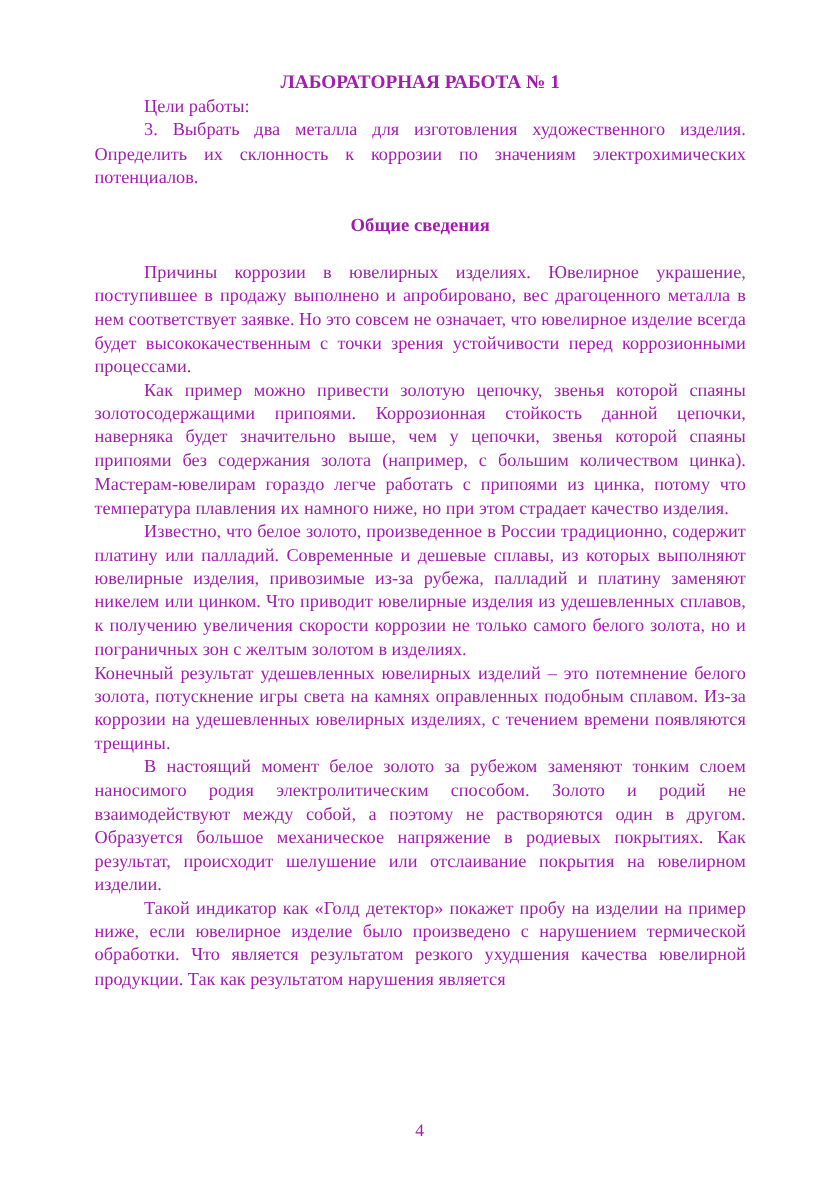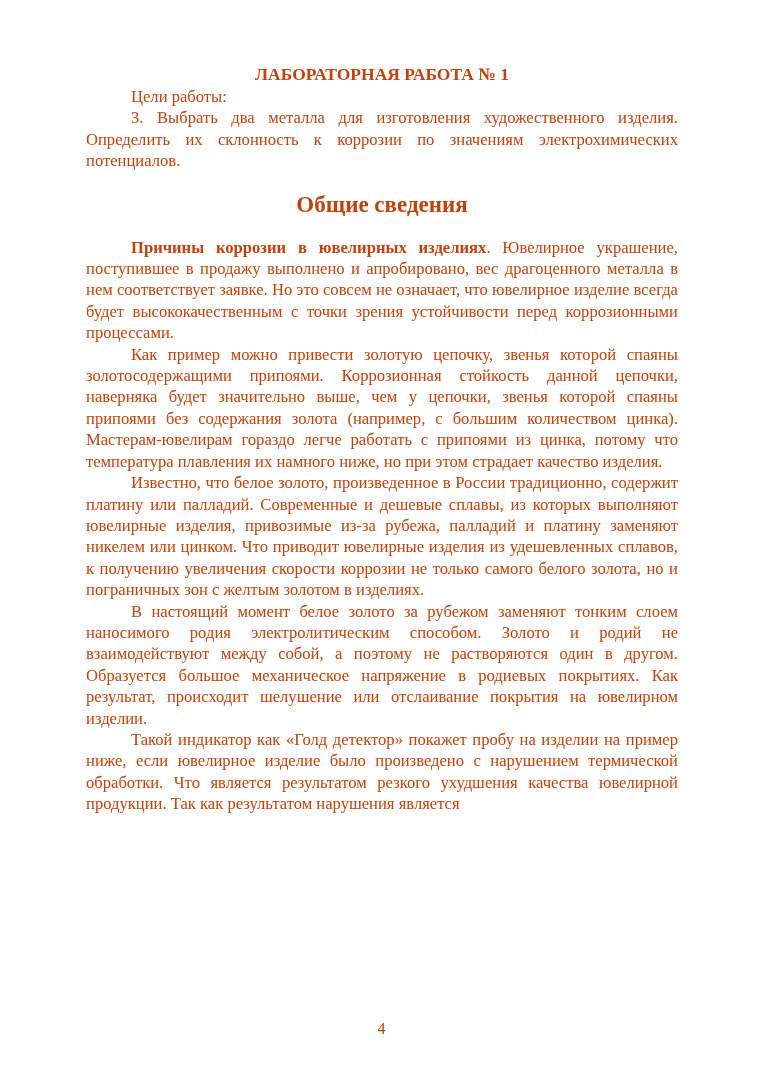--- a/index.html
+++ b/index.html
@@ -2,21 +2,21 @@
 <html><head>
 <meta charset="utf-8">
 <style>
   * { box-sizing: border-box; }
   html, body { margin: 0; padding: 0; background: #ffffff; }
 
   .page {
     width: 763px;
     height: 1080px;
     background: #ffffff;
-    color: #c2410c;
+    color: #a21caf;
     font-family: "Liberation Serif", "DejaVu Serif", serif;
     padding: 62px 85px 0 86px;
     position: relative;
     overflow: hidden;
   }
 
   .doc-title {
     margin: 0;
     font-size: 17.5px;
     line-height: 24px;
@@ -30,29 +30,29 @@
     font-size: 16.6px;
     line-height: 21.4px;
     text-align: justify;
     text-indent: 45px;
   }
 
   .goals-intro { margin-top: 22px; }
 
   .section-heading {
     margin: 22px 0 21px 0;
-    font-size: 23px;
+    font-size: 17px;
     line-height: 22px;
     font-weight: bold;
     text-align: center;
     text-indent: 0;
   }
 
   .no-indent { text-indent: 0 !important; }
-  .bold { font-weight: bold; }
+  .bold { font-weight: normal; }
 
   .page-number {
     position: absolute;
     left: 0;
     right: 0;
     bottom: 42px;
     text-align: center;
     font-size: 16px;
     font-family: "Liberation Serif", "DejaVu Serif", serif;
   }
@@ -72,20 +72,21 @@
     <p>3. Выбрать два металла для изготовления художественного изделия. Определить их склонность к коррозии по значениям электрохимических потенциалов.</p>
 
     <h2 class="section-heading">Общие сведения</h2>
 
     <p><span class="bold">Причины коррозии в ювелирных изделиях</span><span>. Ювелирное украшение, поступившее в продажу выполнено и апробировано, вес драгоценного металла в нем соответствует заявке. Но это совсем не означает, что ювелирное изделие всегда будет высококачественным с точки зрения устойчивости перед коррозионными процессами.</span></p>
 
     <p>Как пример можно привести золотую цепочку, звенья которой спаяны золотосодержащими припоями. Коррозионная стойкость данной цепочки, наверняка будет значительно выше, чем у цепочки, звенья которой спаяны припоями без содержания золота (например, с большим количеством цинка). Мастерам-ювелирам гораздо легче работать с припоями из цинка, потому что температура плавления их намного ниже, но при этом страдает качество изделия.</p>
 
     <p>Известно, что белое золото, произведенное в России традиционно, содержит платину или палладий. Современные и дешевые сплавы, из которых выполняют ювелирные изделия, привозимые из-за рубежа, палладий и платину заменяют никелем или цинком. Что приводит ювелирные изделия из удешевленных сплавов, к получению увеличения скорости коррозии не только самого белого золота, но и пограничных зон с желтым золотом в изделиях.</p>
 
+    <p class="no-indent">Конечный результат удешевленных ювелирных изделий – это потемнение белого золота, потускнение игры света на камнях оправленных подобным сплавом. Из-за коррозии на удешевленных ювелирных изделиях, с течением времени появляются трещины.</p>
 
     <p>В настоящий момент белое золото за рубежом заменяют тонким слоем наносимого родия электролитическим способом. Золото и родий не взаимодействуют между собой, а поэтому не растворяются один в другом. Образуется большое механическое напряжение в родиевых покрытиях. Как результат, происходит шелушение или отслаивание покрытия на ювелирном изделии.</p>
 
     <p>Такой индикатор как «Голд детектор» покажет пробу на изделии на пример ниже, если ювелирное изделие было произведено с нарушением термической обработки. Что является результатом резкого ухудшения качества ювелирной продукции. Так как результатом нарушения является</p>
 
   </div>
 
   <div class="page-number">4</div>
 
 </div>

